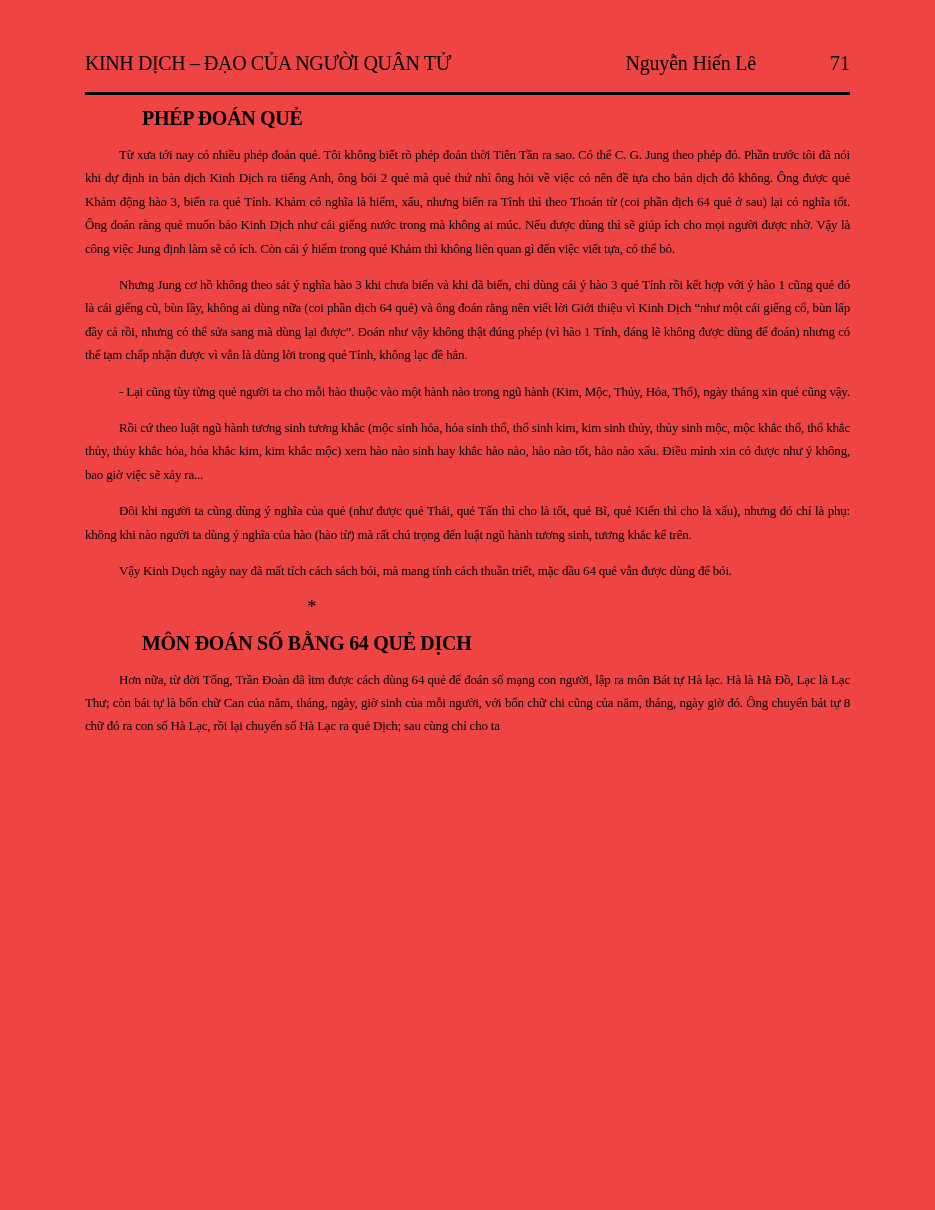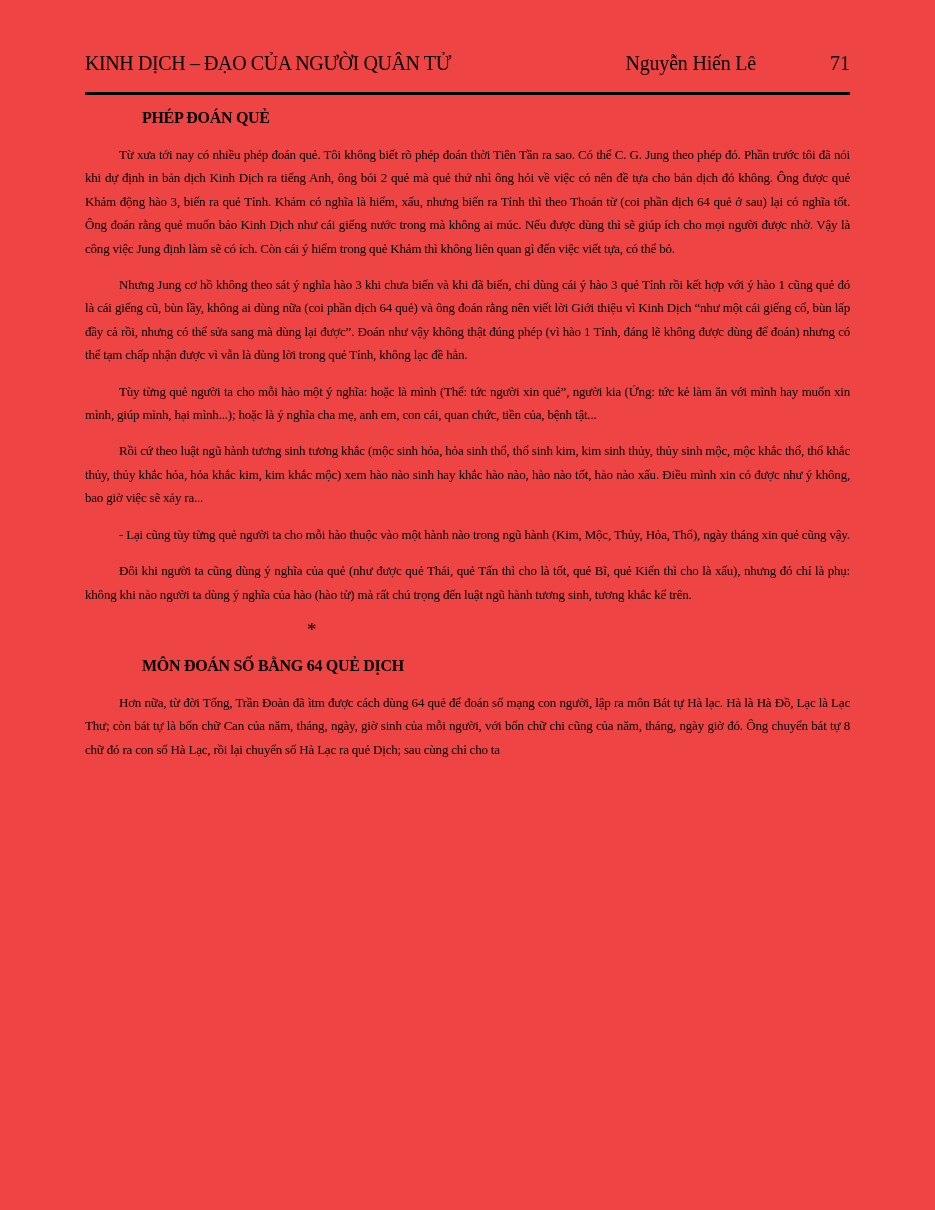--- a/index.html
+++ b/index.html
@@ -27,21 +27,21 @@
     letter-spacing: -0.4px;
   }
   .running-header .author { letter-spacing: -0.2px; }
   .running-header .page-num { margin-left: 74px; }
   .header-rule {
     border: none;
     border-top: 3px solid #000000;
     margin: 16px 0 0 0;
   }
   .section-heading {
-    font-size: 16px;
+    font-size: 20px;
     font-weight: bold;
     line-height: 24px;
     margin: 11px 0 0 0;
     padding-left: 57px;
     letter-spacing: -0.3px;
   }
   .section-heading.second { margin-top: 13px; font-family: Liberation Serif, serif; }
   .body-para {
     font-size: 13px;
     line-height: 23.4px;
@@ -67,24 +67,24 @@
     <span class="author">Nguyễn Hiến Lê</span>
     <span class="page-num">71</span>
   </div>
 
   <hr class="header-rule">
 
   <div class="section-heading">PHÉP ĐOÁN QUẺ</div>
 
   <p class="body-para">Từ xưa tới nay có nhiều phép đoán quẻ. Tôi không biết rõ phép đoán thời Tiên Tần ra sao. Có thể C. G. Jung theo phép đó. Phần trước tôi đã nói khi dự định in bản dịch Kinh Dịch ra tiếng Anh, ông bói 2 quẻ mà quẻ thứ nhì ông hỏi về việc có nên đề tựa cho bản dịch đó không. Ông được quẻ Khảm động hào 3, biến ra quẻ Tỉnh. Khảm có nghĩa là hiểm, xấu, nhưng biến ra Tỉnh thì theo Thoán từ (coi phần dịch 64 quẻ ở sau) lại có nghĩa tốt. Ông đoán rằng quẻ muốn bảo Kinh Dịch như cái giếng nước trong mà không ai múc. Nếu được dùng thì sẽ giúp ích cho mọi người được nhờ. Vậy là công việc Jung định làm sẽ có ích. Còn cái ý hiểm trong quẻ Khảm thì không liên quan gì đến việc viết tựa, có thể bỏ.</p>
   <p class="body-para">Nhưng Jung cơ hồ không theo sát ý nghĩa hào 3 khi chưa biến và khi đã biến, chỉ dùng cái ý hào 3 quẻ Tỉnh rồi kết hợp với ý hào 1 cũng quẻ đó là cái giếng cũ, bùn lầy, không ai dùng nữa (coi phần dịch 64 quẻ) và ông đoán rằng nên viết lời Giới thiệu vì Kinh Dịch “như một cái giếng cổ, bùn lấp đầy cả rồi, nhưng có thể sửa sang mà dùng lại được”. Đoán như vậy không thật đúng phép (vì hào 1 Tỉnh, đáng lẽ không được dùng để đoán) nhưng có thể tạm chấp nhận được vì vẫn là dùng lời trong quẻ Tỉnh, không lạc đề hẳn.</p>
-  <p class="body-para">Tùy từng quẻ người ta cho mỗi hào một ý nghĩa: hoặc là mình (Thể: tức người xin quẻ”, người kia (Ứng: tức kẻ làm ăn với mình hay muốn xin mình, giúp mình, hại mình...); hoặc là ý nghĩa cha mẹ, anh em, con cái, quan chức, tiền của, bệnh tật...</p>
+  <p class="body-para">- Lại cũng tùy từng quẻ người ta cho mỗi hào thuộc vào một hành nào trong ngũ hành (Kim, Mộc, Thủy, Hỏa, Thổ), ngày tháng xin quẻ cũng vậy.</p>
   <p class="body-para">Rồi cứ theo luật ngũ hành tương sinh tương khắc (mộc sinh hỏa, hỏa sinh thổ, thổ sinh kim, kim sinh thủy, thủy sinh mộc, mộc khắc thổ, thổ khắc thủy, thủy khắc hỏa, hỏa khắc kim, kim khắc mộc) xem hào nào sinh hay khắc hào nào, hào nào tốt, hào nào xấu. Điều mình xin có được như ý không, bao giờ việc sẽ xảy ra...</p>
-  <p class="body-para">- Lại cũng tùy từng quẻ người ta cho mỗi hào thuộc vào một hành nào trong ngũ hành (Kim, Mộc, Thủy, Hỏa, Thổ), ngày tháng xin quẻ cũng vậy.</p>
   <p class="body-para">Đôi khi người ta cũng dùng ý nghĩa của quẻ (như được quẻ Thái, quẻ Tấn thì cho là tốt, quẻ Bĩ, quẻ Kiển thì cho là xấu), nhưng đó chỉ là phụ: không khi nào người ta dùng ý nghĩa của hào (hào từ) mà rất chú trọng đến luật ngũ hành tương sinh, tương khắc kể trên.</p>
+  <p class="body-para">Vậy Kinh Dụch ngày nay đã mất tích cách sách bói, mà mang tính cách thuần triết, mặc dầu 64 quẻ vẫn được dùng để bói.</p>
 
   <div class="asterisk-line">*</div>
 
   <div class="section-heading second">MÔN ĐOÁN SỐ BẰNG 64 QUẺ DỊCH</div>
 
   <p class="body-para">Hơn nữa, từ đời Tống, Trần Đoàn đã ìtm được cách dùng 64 quẻ để đoán số mạng con người, lập ra môn Bát tự Hà lạc. Hà là Hà Đồ, Lạc là Lạc Thư; còn bát tự là bốn chữ Can của năm, tháng, ngày, giờ sinh của mỗi người, với bốn chữ chi cũng của năm, tháng, ngày giờ đó. Ông chuyển bát tự 8 chữ đó ra con số Hà Lạc, rồi lại chuyển số Hà Lạc ra quẻ Dịch; sau cùng chỉ cho ta</p>
 
 </div>
 
 </body></html>

